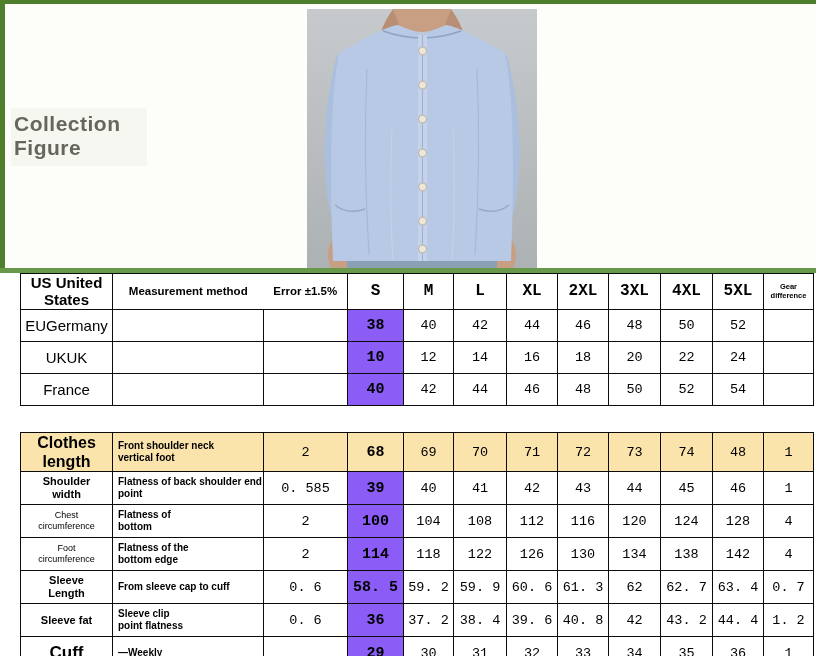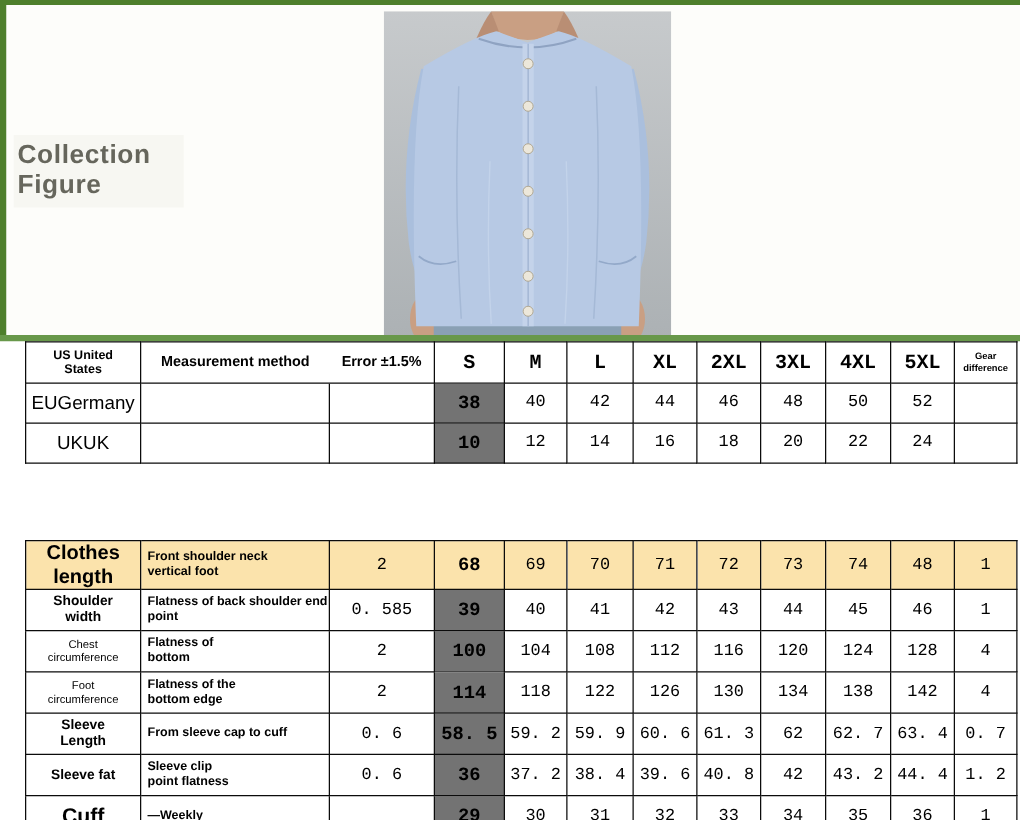--- a/index.html
+++ b/index.html
@@ -21,35 +21,35 @@
   table.t{border-collapse:collapse;table-layout:fixed;width:793px;}
   table.t td{border:1.5px solid #0b0b0b;text-align:center;vertical-align:middle;
        padding:0;overflow:hidden;color:#000;}
   .t1{position:absolute;left:20px;top:273px;}
   .t2{position:absolute;left:20px;top:432px;}
   tr.hdr td{height:32px;}
   tr.r1 td{height:31px;}
   tr.r2 td{height:32px;}
 
   .pre{white-space:pre-line;line-height:1.15;}
-  .smallhead{font-weight:bold;font-size:10px;color:#2e2e40;}
+  .smallhead{font-weight:bold;font-size:15px;color:#2e2e40;}
   .methhead{font-weight:bold;font-size:11.5px;color:#24243a;}
   .errhead{font-weight:bold;font-size:11.5px;color:#24243a;}
   .gearhead{font-weight:bold;font-size:7.5px;color:#2e2e40;line-height:1.3;}
   .szhead{font-family:"Liberation Mono",monospace;font-weight:bold;font-size:16px;}
   .region{font-weight:normal;font-size:15px;color:#16162e;}
   .num{font-family:"Liberation Mono",monospace;font-size:13.5px;}
   .numb{font-family:"Liberation Mono",monospace;font-size:15px;font-weight:bold;}
   .mlabel{font-weight:bold;font-size:11px;color:#1a1a30;line-height:1.2;}
   .mlabel-sm{font-size:9px;color:#222;line-height:1.25;}
   .mlabel-purple{font-weight:bold;font-size:16px;color:#4b2e7e;line-height:1.2;}
   .mlabel-big{font-weight:bold;font-size:17px;color:#111;}
   .method{text-align:left !important;padding-left:5px !important;font-weight:bold;
        font-size:10px;color:#17172c;line-height:1.2;}
-  .ylw{background:#737373;}
+  .ylw{background:#8b5cf6;}
   .peach{background:#fbe3ac;}
   .nbr{border-right:none !important;}
   .nbl{border-left:none !important;}
 </style>
 </head>
 <body>
 
 <div class="page">
 
   <div class="top">
@@ -162,20 +162,34 @@
       <td class="numb ylw">10</td>
       <td class="num">12</td>
       <td class="num">14</td>
       <td class="num">16</td>
       <td class="num">18</td>
       <td class="num">20</td>
       <td class="num">22</td>
       <td class="num">24</td>
       <td class="num"></td>
     </tr>
+    <tr class="r1">
+      <td class="region">France</td>
+      <td></td>
+      <td></td>
+      <td class="numb ylw">40</td>
+      <td class="num">42</td>
+      <td class="num">44</td>
+      <td class="num">46</td>
+      <td class="num">48</td>
+      <td class="num">50</td>
+      <td class="num">52</td>
+      <td class="num">54</td>
+      <td class="num"></td>
+    </tr>
   </tbody>
     </table>
 
   <table class="t t2">
     <colgroup>
       <col style="width:92px">
         <col style="width:151px">
         <col style="width:84px">
       <col style="width:56px">
         <col style="width:50px">

